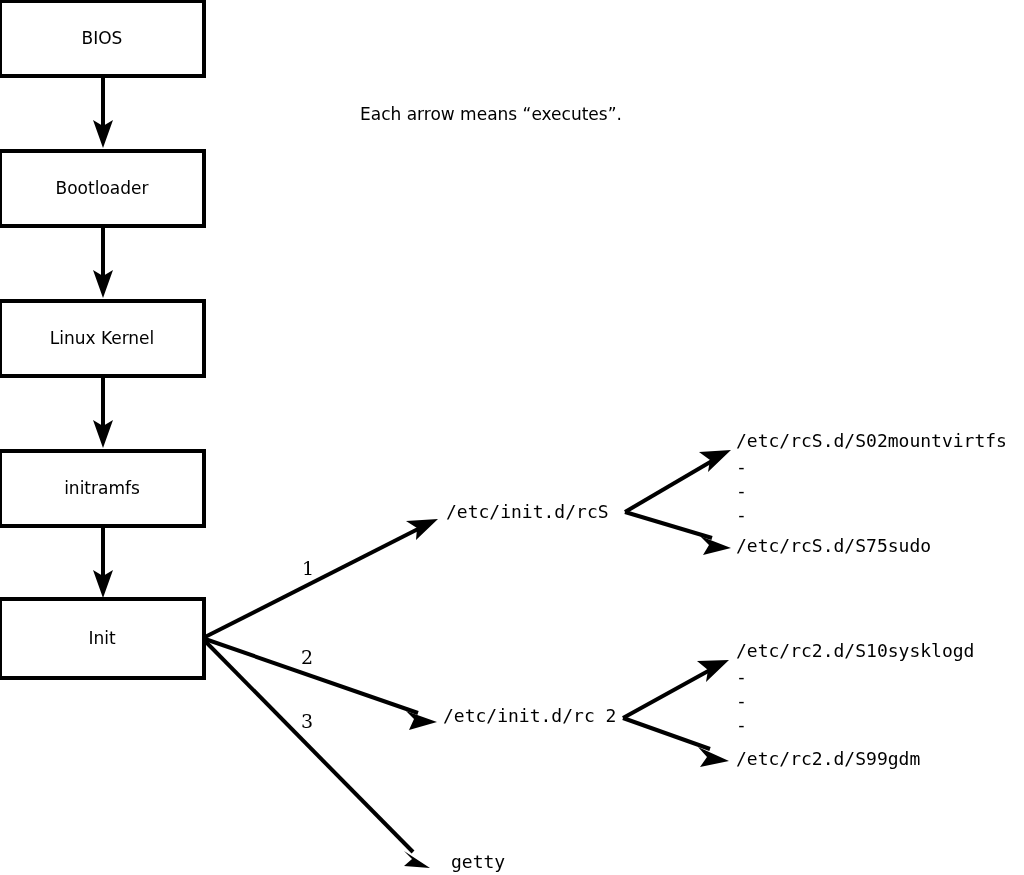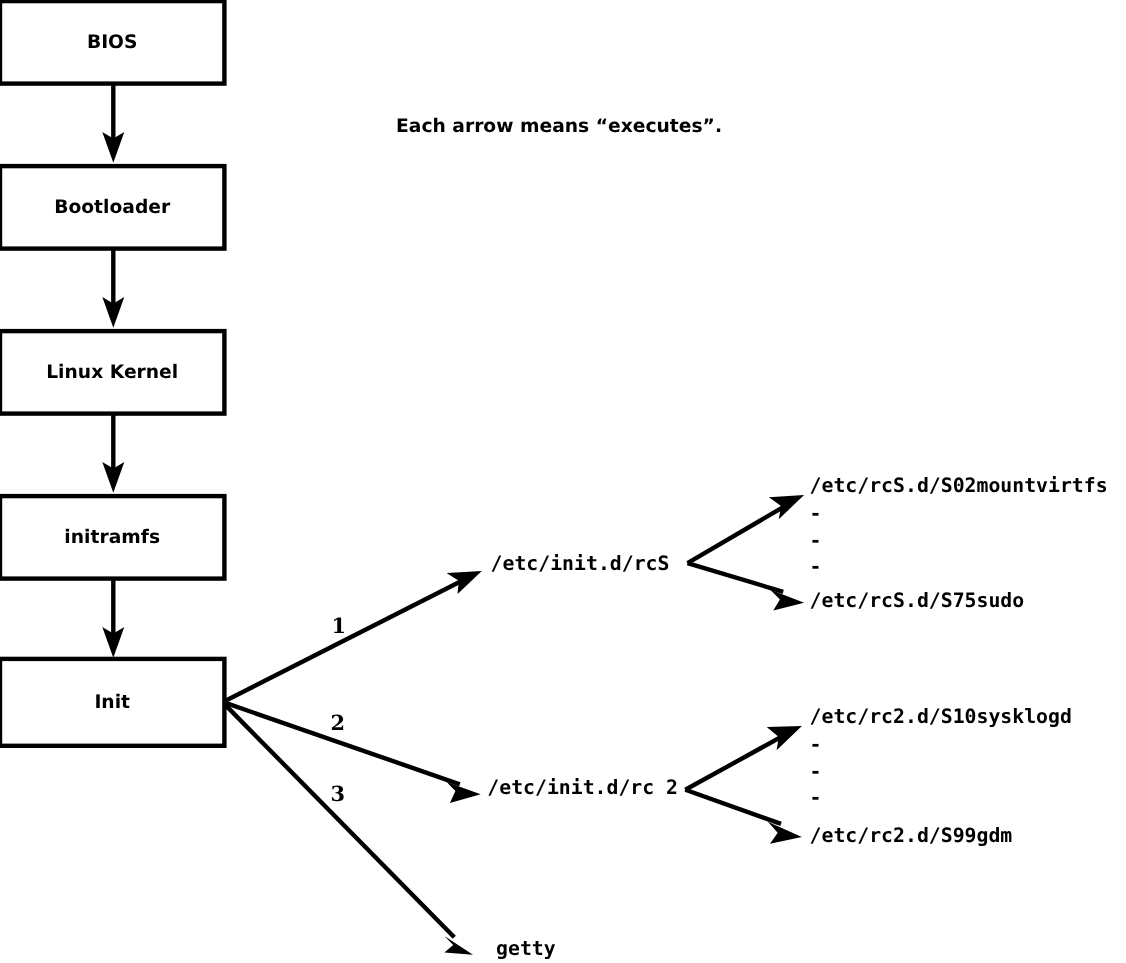--- a/index.html
+++ b/index.html
@@ -12,21 +12,20 @@
     width: 1024px;
     height: 875px;
     overflow: hidden;
     font-family: "DejaVu Sans", sans-serif;
   }
   #diagram-root {
     position: relative;
     width: 872px;
     height: 875px;
     background: #ffffff;
-    font-weight: bold;
   }
   #diagram-svg {
     position: absolute;
     top: 0;
     left: 0;
     width: 1024px;
     height: 875px;
   }
   .box-label {
     font-family: "DejaVu Sans", sans-serif;

